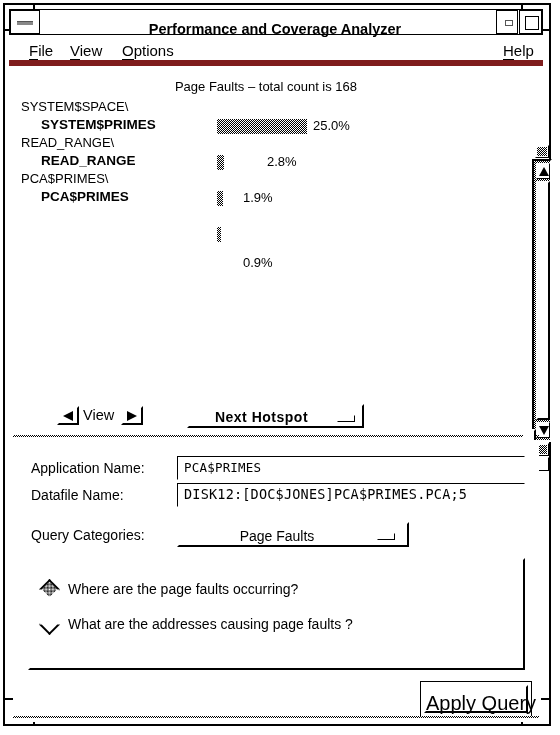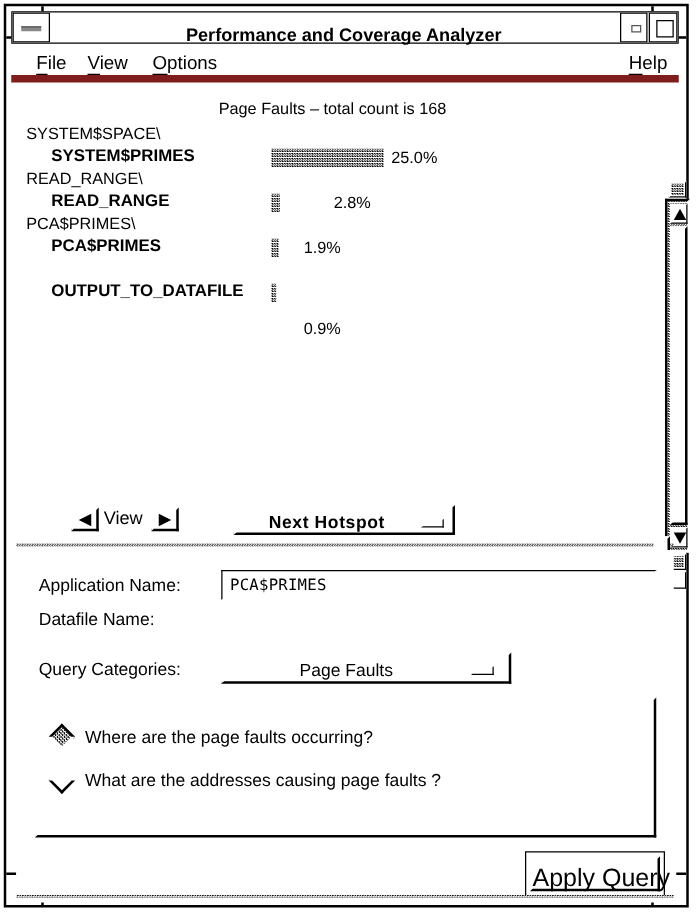--- a/index.html
+++ b/index.html
@@ -522,21 +522,20 @@
     <div class="grp-row" style="top:36px;">READ_RANGE\</div>
     <div class="fn-row" style="top:54px;">READ_RANGE</div>
     <div class="bar" style="left:204px;top:56px;width:7px;"></div>
     <div class="pct" style="left:230px;top:55px;margin-left:24px;">2.8%</div>
 
     <div class="grp-row" style="top:72px;">PCA$PRIMES\</div>
     <div class="fn-row" style="top:90px;">PCA$PRIMES</div>
     <div class="bar" style="left:204px;top:92px;width:6px;"></div>
     <div class="pct" style="left:230px;top:91px;">1.9%</div>
 
-    <div class="fn-row" style="top:126px;">OUTPUT_TO_DATAFILE</div>
     <div class="bar" style="left:204px;top:128px;width:4px;"></div>
     <div class="pct" style="left:230px;top:127px;margin-top:29px;">0.9%</div>
   </div>
 
   <div id="vs-top-box" class="thin-out">
       <div class="in"></div>
     </div>
   <div id="vscroll" class="m-in sb-trough">
     <div class="arrow-up thin-out">
         <div class="tri tri-up"></div>
@@ -581,20 +580,23 @@
 <div id="pane-sash" class="m-out"></div>
 
 <div id="form-pane">
 
   <div class="form-label" style="left:18px;top:20px;">Application Name:</div>
   <div id="app-name-field" class="text-field thin-in">
     <div class="val">PCA$PRIMES</div>
   </div>
 
   <div class="form-label" style="left:18px;top:47px;">Datafile Name:</div>
+  <div id="datafile-field" class="text-field thin-in">
+    <div class="val">DISK12:[DOC$JONES]PCA$PRIMES.PCA;5</div>
+  </div>
 
   <div class="form-label" style="left:18px;top:87px;">Query Categories:</div>
   <div id="radio-group" class="m-out">
     <div class="radio-row" style="top:20px;">
       <div class="diamond on"></div>
       <div class="radio-text">Where are the page faults occurring?</div>
     </div>
     <div class="radio-row" style="top:55px;">
       <div class="diamond"></div>
       <div class="radio-text">What are the addresses causing page faults ?</div>

